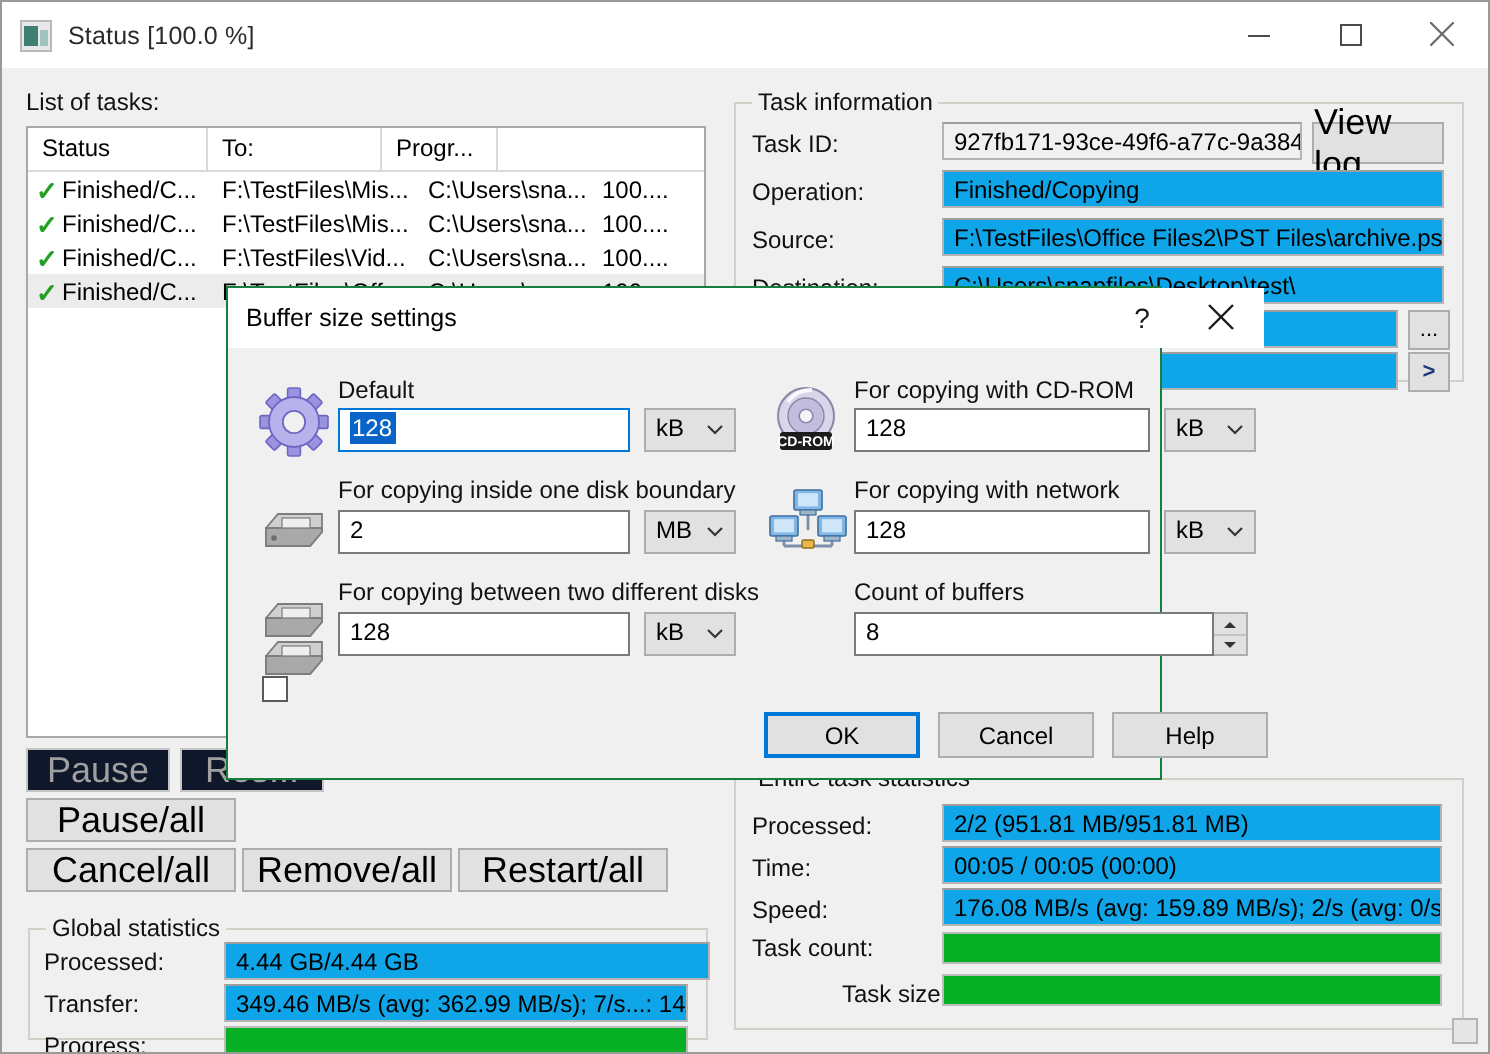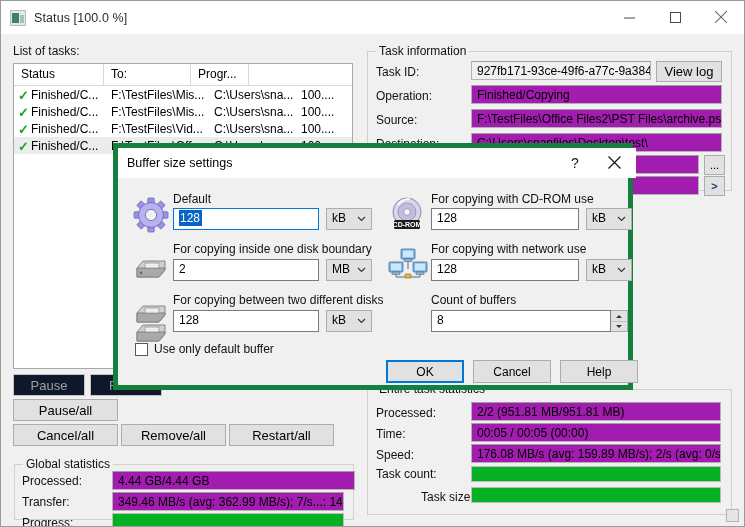--- a/index.html
+++ b/index.html
@@ -111,21 +111,21 @@
     font-size: 13px; line-height: 1;
     transform: translateY(1px);
   }
   .lv-row .cell.statuscell { padding-left: 4px; display: flex; align-items: center; }
 
   
   .btn {
     background: #e1e1e1;
     border: 1px solid #adadad;
     font-family: "Liberation Sans", sans-serif;
-    font-size: 13px;
+    font-size: 18px;
     color: #000;
     text-align: left;
     display: flex; align-items: center; justify-content: center;
     position: absolute;
   }
   .btn.disabled { color: #a0a0a0; background: #0f172a; border-color: #c4c4c4; }
 
   
   .group {
     position: absolute;
@@ -137,21 +137,21 @@
     background: #f0f0f0;
     padding: 0 3px;
     font-size: 12px; color: #111;
   }
 
   .fld-label {
     position: absolute; font-size: 12px; color: #111;
   }
   .readonly {
     position: absolute;
-    background: #a21caf;
+    background: #0ea5e9;
     border: 1px solid #b4b4b4;
     border-top-color: #9e9e9e;
     font-size: 12px; color: #000;
     padding: 2px 4px 0 5px;
     white-space: nowrap; overflow: hidden;
     height: 19px;
   }
   .pbar {
     position: absolute;
     background: #ffffff;
@@ -168,23 +168,23 @@
     background: #e1e1e1;
     border: 1px solid #adadad;
     display: flex; align-items: center; justify-content: center;
     font-size: 11px; color: #000;
   }
 
   
   .dialog {
     position: absolute;
     left: 112px; top: 142px;
-    width: 520px; height: 247px;
+    width: 468px; height: 247px;
     background: #f0f0f0;
-    border: 5px solid #15803d;
+    border: 1px solid #15803d;
     box-shadow: 0 0 0 0 rgba(0,0,0,0);
     z-index: 30;
   }
   .dlg-title {
     position: absolute; left: 0; top: 0;
     width: 518px; height: 30px;
     background: #ffffff;
     display: flex; align-items: center;
   }
   .dlg-title .t {
@@ -505,21 +505,20 @@
     <div class="dinput" style="left:55px; top:162px; width:146px;"><span>128</span></div>
     <div class="combo" style="left:208px; top:162px;">
       <span>kB</span>
       <svg class="chev" viewBox="0 0 9 9">
           <path d="M1 3 L4.5 6.5 L8 3" fill="none" stroke="#333" stroke-width="1.1"></path>
         </svg>
     </div>
 
     <div class="chk" style="left:17px; top:194px;">
       <span class="box"></span>
-      <span>Use only default buffer</span>
     </div>
 
     <div style="position:absolute; left:270px; top:47px; width:38px; height:38px;">
       <svg width="38" height="38" viewBox="0 0 38 38">
         <circle cx="19" cy="17" r="14" fill="#d9d5ea" stroke="#8b86a8" stroke-width="1"></circle>
         <circle cx="19" cy="17" r="9" fill="#c3bddd" stroke="#8b86a8" stroke-width="0.7"></circle>
         <circle cx="19" cy="17" r="3.4" fill="#f4f4f8" stroke="#8b86a8" stroke-width="0.8"></circle>
         <path d="M10 10 A13 13 0 0 1 22 4" fill="none" stroke="#ffffff" stroke-width="2" opacity="0.85"></path>
         <rect x="6" y="25" width="26" height="9" rx="1.5" fill="#1c1c1c"></rect>
         <text x="19" y="32" font-family="'Liberation Sans',sans-serif" font-size="7" font-weight="bold" fill="#ffffff" text-anchor="middle">CD-ROM</text>

